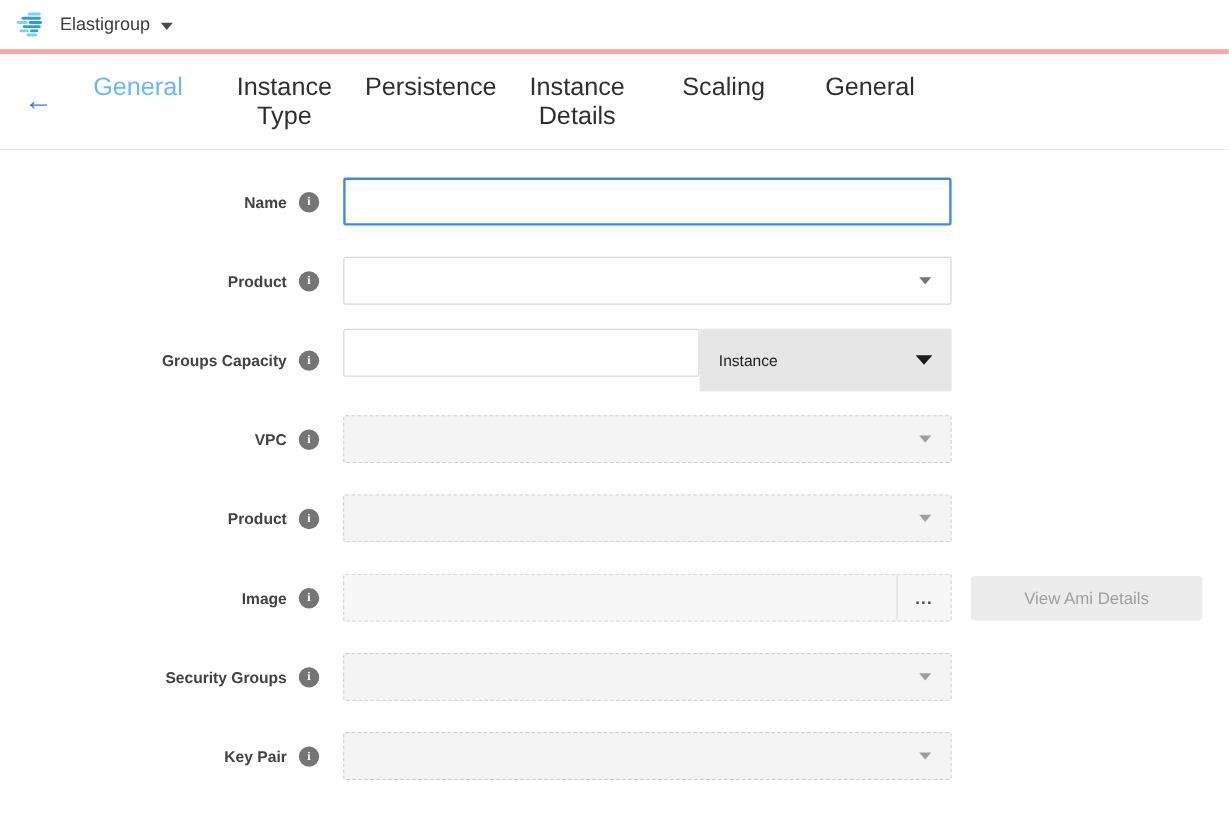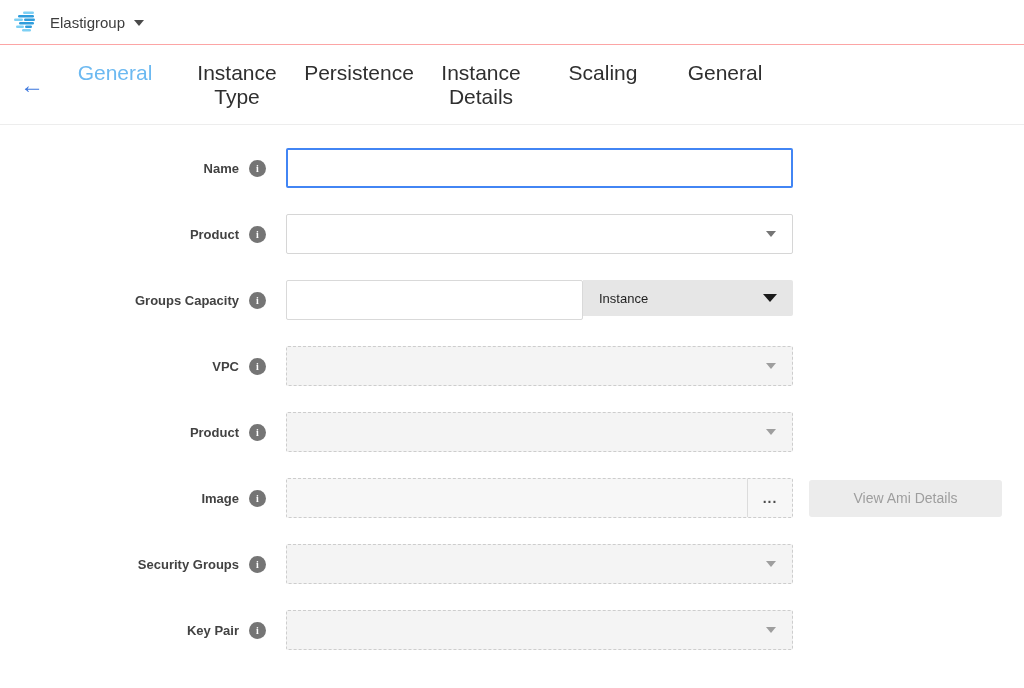--- a/index.html
+++ b/index.html
@@ -1,21 +1,21 @@
 <!DOCTYPE html>
 <html><head>
 <meta charset="utf-8">
 <style>
   * { margin:0; padding:0; box-sizing:border-box; }
   html,body { width:1024px; height:688px; background:#fff;
               font-family:"Liberation Sans", sans-serif; color:#424242; overflow:hidden; }
 
   
   .topbar { height:45px; display:flex; align-items:center; padding-left:14px;
-            border-bottom:1px solid #fca5a5; background:#fff; }
+            border-bottom:4px solid #fca5a5; background:#fff; }
   .logo { width:26px; height:22px; margin-right:10px; display:inline-block; }
   .app-name { font-size:15px; color:#3d3d3d; cursor:pointer; }
   .hdr-caret { width:0; height:0; margin-left:9px; margin-top:2px;
                border-left:5px solid transparent; border-right:5px solid transparent;
                border-top:6px solid #4a4a4a; cursor:pointer; }
 
   
   .tabbar { height:80px; display:flex; align-items:center; border-bottom:1px solid #ededed; }
   .back-arrow { color:#3c77dd; font-size:24px; line-height:1; margin-left:20px; width:34px;
                 cursor:pointer; user-select:none; }
@@ -42,21 +42,21 @@
   .select { flex:1; height:40px; border:1px solid #d6d6d6; border-radius:2px; background:#fff;
             display:flex; align-items:center; justify-content:space-between;
             padding:0 16px; font-size:13px; color:#424242; cursor:pointer; }
   .select.disabled { border:1px dashed #cdcdcd; background:#f4f4f4; cursor:default; }
   .caret { width:0; height:0; border-left:5px solid transparent; border-right:5px solid transparent;
            border-top:6px solid #757575; }
   .select.disabled .caret { border-top-color:#9e9e9e; }
 
   
   .combo-input { width:297px; border-radius:2px 0 0 2px; border-color:#dcdcdc; }
-  .unit-select { width:210px; height:36px; background:#e6e6e6; border-radius:0 2px 2px 0;
+  .unit-select { width:210px; height:52px; background:#e6e6e6; border-radius:0 2px 2px 0;
                  display:flex; align-items:center; justify-content:space-between;
                  padding:0 16px; font-size:13px; color:#1f1f1f; cursor:pointer; }
   .unit-select .caret { border-left-width:7px; border-right-width:7px;
                         border-top:8px solid #1b1b1b; }
 
   
   .image-input { flex:1; height:40px; border:1px dashed #cdcdcd; border-radius:2px;
                  background:#f7f7f7; display:flex; align-items:stretch; }
   .img-val { flex:1; display:flex; align-items:center; padding:0 12px; font-size:13px; }
   .ellipsis-btn { width:45px; border-left:1px solid #dcdcdc; display:flex; align-items:center;

